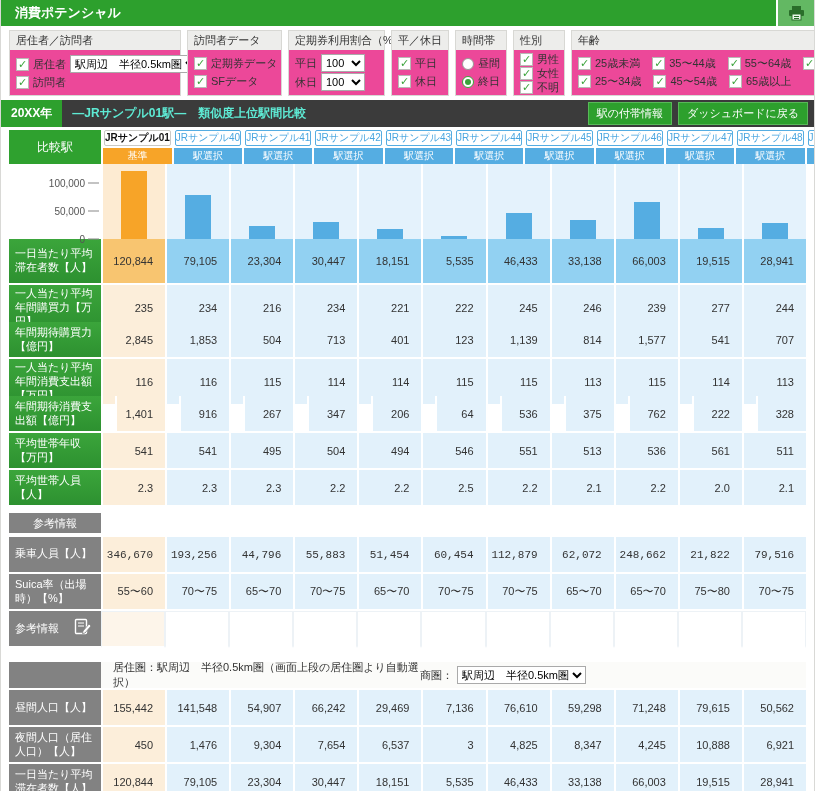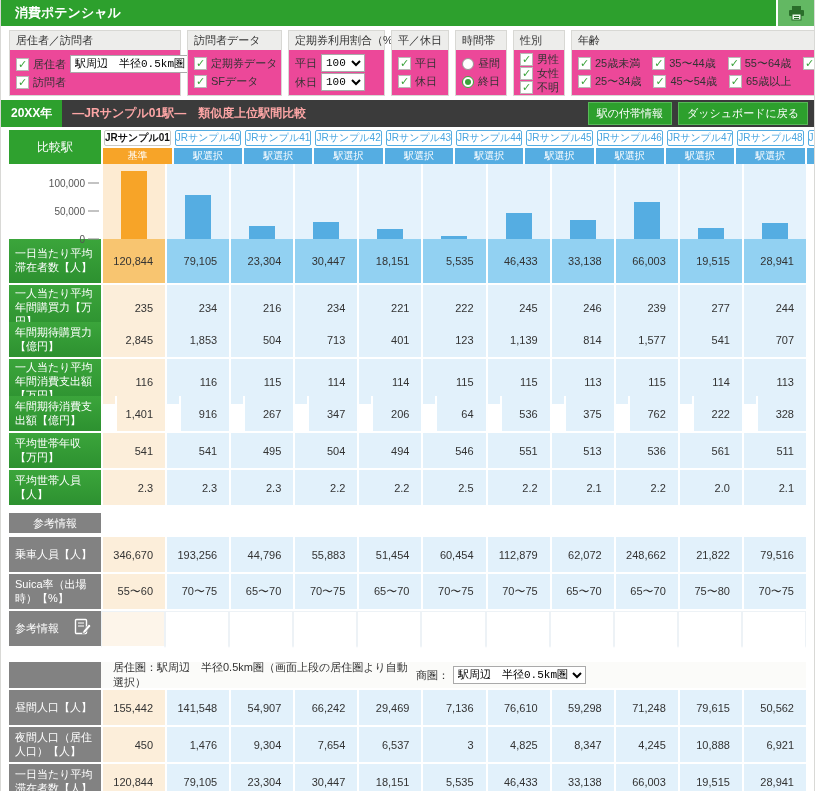--- a/index.html
+++ b/index.html
@@ -17,28 +17,28 @@
   .filters { display:flex; gap:6px; margin:4px 8px; height:66px; }
   .panel { background:#ec4899; border:1px solid #d8d8d4; display:flex; flex-direction:column; }
   .panel-title { background:#ededeb; font-size:11px; color:#333; padding:2px 6px; white-space:nowrap; }
   .panel-body { padding:3px 6px; font-size:11px; flex:1; display:flex; flex-direction:column; justify-content:space-evenly; }
   .chk-item { display:flex; align-items:center; gap:4px; white-space:nowrap; }
   .chk { width:13px; height:13px; border:1px solid #b9b9b5; background:#fff; color:#3AA33A;
          font-size:11px; line-height:11px; text-align:center; display:inline-block; flex:none; }
   .radio { width:12px; height:12px; border:1px solid #9a9a96; border-radius:50%; background:#fff; display:inline-block; position:relative; flex:none; }
   .radio.on { border-color:#3AA33A; }
   .radio.on::after { content:""; position:absolute; left:2px; top:2px; width:6px; height:6px; border-radius:50%; background:#3AA33A; }
-  select { font-size:11px; font-family:Liberation Mono, monospace; border:1px solid #aaa; background:#fff; height:18px; }
+  select { font-size:11px; font-family:Liberation Sans, sans-serif; border:1px solid #aaa; background:#fff; height:18px; }
   .gender .panel-body { justify-content:center; gap:1px; }
   .gender .chk-item { line-height:13px; }
   .age-row { display:flex; gap:12px; }
   
   .bar2 { height:27px; background:#3B3B3B; display:flex; align-items:center; margin-top:2px; }
   .yearbadge { background:#2DA02D; color:#fff; font-weight:bold; font-size:12px; height:100%; display:flex; align-items:center; padding:0 10px; }
-  .bar2 .b2title { color:#fca5a5; font-weight:bold; font-size:12px; margin-left:10px; flex:1; }
+  .bar2 .b2title { color:#5eead4; font-weight:bold; font-size:12px; margin-left:10px; flex:1; }
   .greenbtn { background:#2DA02D; border:1px solid #59b859; color:#fff; font-size:11px; font-weight:normal; padding:3px 8px; margin-right:6px; cursor:pointer; white-space:nowrap; }
   
   .tablewrap { margin:3px 8px 0 8px; }
   .grid-row { display:grid; grid-template-columns:92px repeat(11, 1fr); }
   .corner { background:#2FA12F; color:#fff; font-size:12px; display:flex; align-items:center; justify-content:center; height:34px; }
   .stcol { display:flex; flex-direction:column; padding-left:2px; height:34px; }
   .sttab { border:1px solid #55ADE2; border-radius:2px; color:#4AA6E0; background:#fff; font-size:10px;
            text-align:center; height:16px; line-height:14px; margin:0 1px; overflow:hidden; white-space:nowrap; cursor:pointer; }
   .sttab.base { border-color:#c9c9c5; color:#111; font-weight:bold; }
   .stsub { background:#55ADE2; color:#fff; font-size:10px; text-align:center; height:16px; line-height:16px; margin-top:2px; cursor:pointer; }
@@ -417,21 +417,21 @@
         <div class="cell blue">2.1</div>
       </div>
     </div>
 </div>
 
 <div class="sechead">
   <div class="graybox">参考情報</div>
 </div>
 <div class="tablewrap" style="margin-top:4px">
   <div id="ref-rows">
-      <div class="grid-row" style="height: 37px;">
+      <div class="grid-row" style="height: 37px; font-family: Liberation Mono, monospace;">
         <div class="lbl gray">乗車人員【人】</div>
         <div class="cell basecol">346,670</div>
         <div class="cell blue">193,256</div>
         <div class="cell blue">44,796</div>
         <div class="cell blue">55,883</div>
         <div class="cell blue">51,454</div>
         <div class="cell blue">60,454</div>
         <div class="cell blue">112,879</div>
         <div class="cell blue">62,072</div>
         <div class="cell blue">248,662</div>

